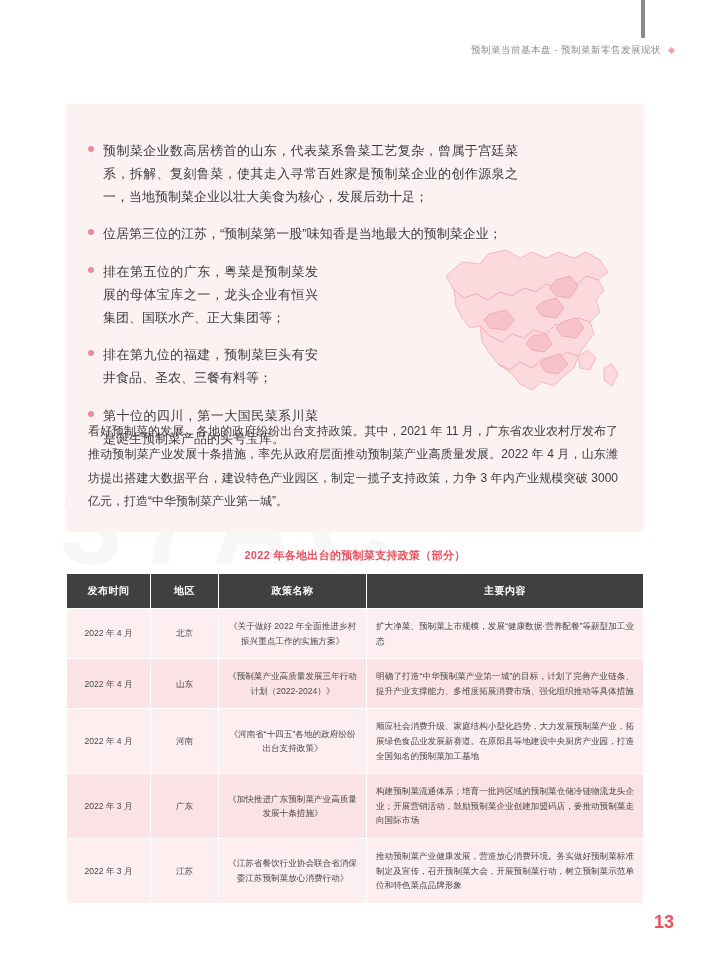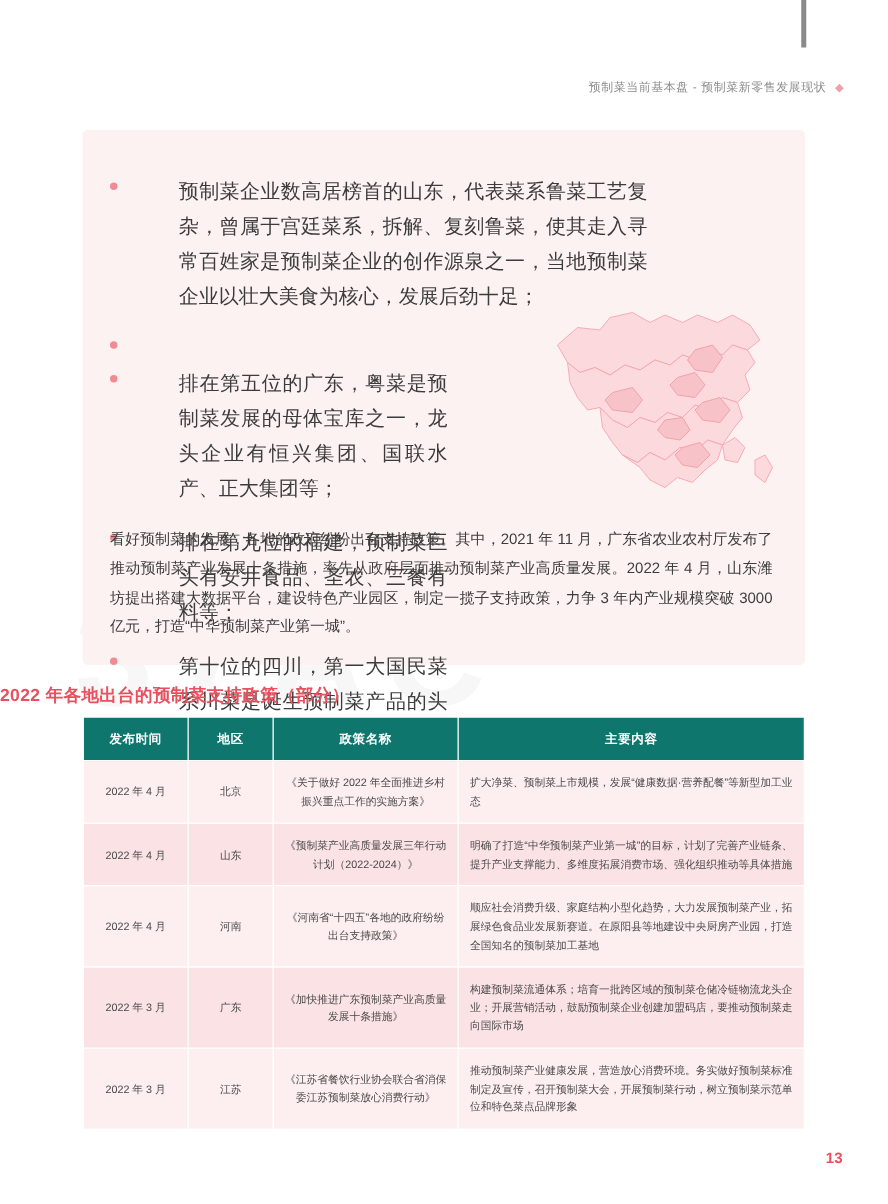--- a/index.html
+++ b/index.html
@@ -22,21 +22,21 @@
     top: 0;
     left: 641px;
     width: 4px;
     height: 38px;
     background: #8a8a8a;
   }
 
   
   .header {
     position: absolute;
-    top: 64px;
+    top: 44px;
     right: 36px;
     display: flex;
     align-items: center;
     gap: 8px;
     font-size: 9.5px;
     color: #8c8c8c;
     letter-spacing: .5px;
   }
   .header .diamond {
     width: 5px;
@@ -86,25 +86,24 @@
   .bullet .dot {
     width: 6px;
     height: 6px;
     border-radius: 50%;
     background: #f08b94;
     margin-top: 6px;
     margin-right: 9px;
     flex: 0 0 auto;
   }
   .bullet .txt {
-    font-size: 16px;
+    font-size: 13px;
     line-height: 1.75;
     color: #3c3c3c;
     text-align: justify;
-    margin-left: 40px;
   }
 
   .para {
     position: absolute;
     left: 88px;
     top: 420px;
     width: 530px;
     font-size: 12px;
     line-height: 1.95;
     color: #3c3c3c;
@@ -120,36 +119,37 @@
     height: 190px;
   }
   .map-wrap svg { display: block; }
 
   
   .table-title {
     position: absolute;
     top: 548px;
     left: 0;
     width: 710px;
-    font-size: 14px;
+    text-align: center;
+    font-size: 11px;
     font-weight: bold;
     color: #e8515f;
     letter-spacing: .3px;
   }
 
   table.policy {
     position: absolute;
     left: 66px;
     top: 573px;
     width: 578px;
     border-collapse: collapse;
     table-layout: fixed;
   }
   table.policy th {
-    background: #0f766e;
+    background: #404040;
     color: #ffffff;
     font-size: 10px;
     font-weight: bold;
     padding: 10px 4px;
     border: 1px solid #ffffff;
     letter-spacing: .5px;
   }
   table.policy td {
     font-size: 8.6px;
     line-height: 1.7;
@@ -166,21 +166,21 @@
 
   .col-date { width: 84px; }
   .col-region { width: 68px; }
   .col-name { width: 148px; }
 
   
   .page-num {
     position: absolute;
     right: 36px;
     bottom: 30px;
-    font-size: 12px;
+    font-size: 18px;
     font-weight: bold;
     color: #e8515f;
   }
 </style>
 </head>
 <body>
 
 <div class="top-bar"></div>
 
 <div class="header">
@@ -213,20 +213,21 @@
   </svg>
 </div>
 
 <div class="bullets">
   <div class="bullet">
     <span class="dot"></span>
     <span class="txt">预制菜企业数高居榜首的山东，代表菜系鲁菜工艺复杂，曾属于宫廷菜系，拆解、复刻鲁菜，使其走入寻常百姓家是预制菜企业的创作源泉之一，当地预制菜企业以壮大美食为核心，发展后劲十足；</span>
   </div>
   <div class="bullet">
     <span class="dot"></span>
+    <span class="txt">位居第三位的江苏，“预制菜第一股”味知香是当地最大的预制菜企业；</span>
   </div>
   <div class="bullet">
     <span class="dot"></span>
     <span class="txt" style="width:215px;display:inline-block;">排在第五位的广东，粤菜是预制菜发展的母体宝库之一，龙头企业有恒兴集团、国联水产、正大集团等；</span>
   </div>
   <div class="bullet">
     <span class="dot"></span>
     <span class="txt" style="width:215px;display:inline-block;">排在第九位的福建，预制菜巨头有安井食品、圣农、三餐有料等；</span>
   </div>
   <div class="bullet">

